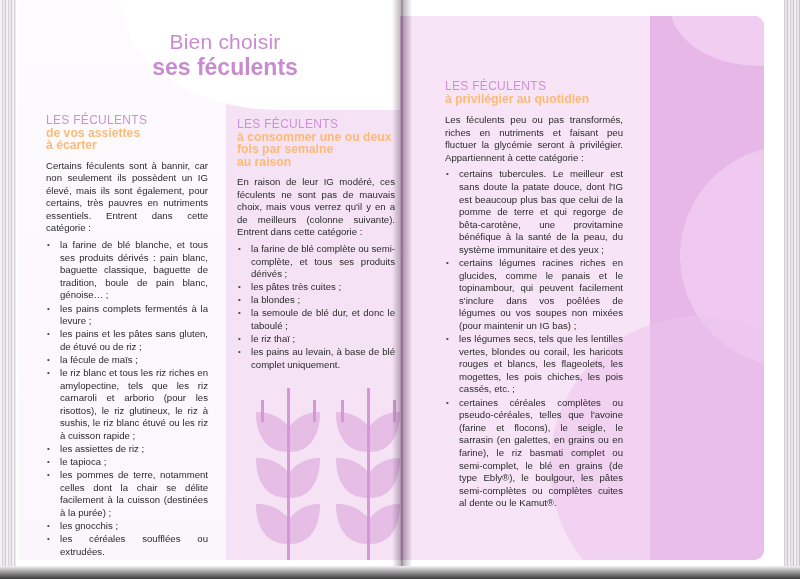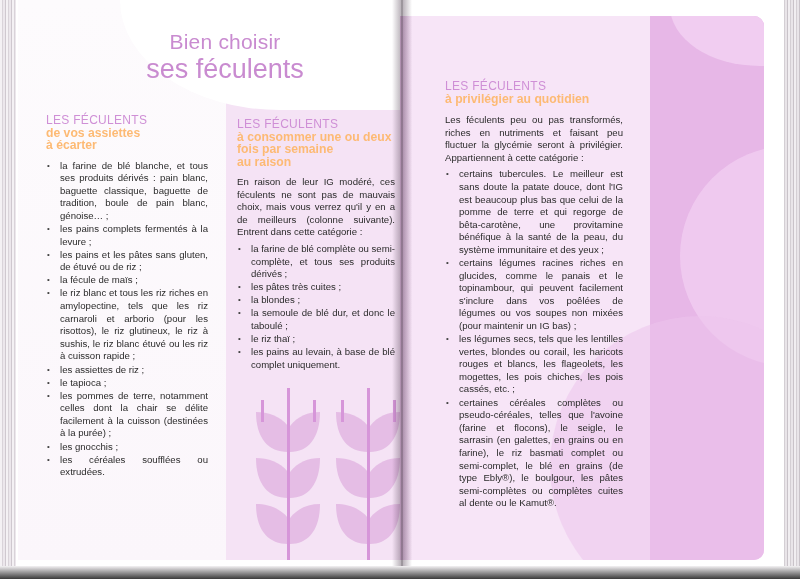--- a/index.html
+++ b/index.html
@@ -32,21 +32,21 @@
     position:absolute; left:120px; top:0; width:300px; height:110px;
     background:#ffffff;
     border-bottom-left-radius:160px 110px;
     border-bottom-right-radius:20px;
   }
   .title {
     position:absolute; left:145px; top:30px; width:160px; text-align:center;
     color:#c98bd0; line-height:1.15;
   }
   .title .t1 { font-size:21px; font-weight:300; letter-spacing:0.2px; }
-  .title .t2 { font-size:27px; font-weight:400; }
+  .title .t2 { font-size:23px; font-weight:700; }
 
   .col { position:absolute; color:#2b2b2b; font-size:9.6px; line-height:12.6px; }
   .col-head { text-align:left; color:#cf7fd6; line-height:12.5px; margin-bottom:8px; }
   .col-head .h1 { font-size:12px; color:#cf8fd6; font-weight:400; letter-spacing:0.3px; }
   .col-head .h2 { font-size:12.2px; font-weight:700; color:#fdba74; }
   .col p { margin:0 0 2px 0; text-align:justify; }
   .col ul { list-style:none; margin:4px 0 0 0; padding:0; }
   .col li { position:relative; padding-left:14px; text-align:justify; margin-bottom:0.5px; }
   .col li::before { content:"•"; position:absolute; left:1px; top:0; font-size:8px; color:#444; }
 
@@ -123,20 +123,21 @@
     <div class="t1">Bien choisir</div>
     <div class="t2">ses féculents</div>
   </div>
 
   <div class="col col1">
     <div class="col-head">
       <div class="h1">LES FÉCULENTS</div>
       <div class="h2">de vos assiettes</div>
       <div class="h2">à écarter</div>
     </div>
+    <p>Certains féculents sont à bannir, car non seulement ils possèdent un IG élevé, mais ils sont également, pour certains, très pauvres en nutriments essentiels. Entrent dans cette catégorie :</p>
     <ul>
       <li>la farine de blé blanche, et tous ses produits dérivés : pain blanc, baguette classique, baguette de tradition, boule de pain blanc, génoise… ;</li>
       <li>les pains complets fermentés à la levure ;</li>
       <li>les pains et les pâtes sans gluten, de étuvé ou de riz ;</li>
       <li>la fécule de maïs ;</li>
       <li>le riz blanc et tous les riz riches en amylopectine, tels que les riz carnaroli et arborio (pour les risottos), le riz glutineux, le riz à sushis, le riz blanc étuvé ou les riz à cuisson rapide ;</li>
       <li>les assiettes de riz ;</li>
       <li>le tapioca ;</li>
       <li>les pommes de terre, notamment celles dont la chair se délite facilement à la cuisson (destinées à la purée) ;</li>
       <li>les gnocchis ;</li>

